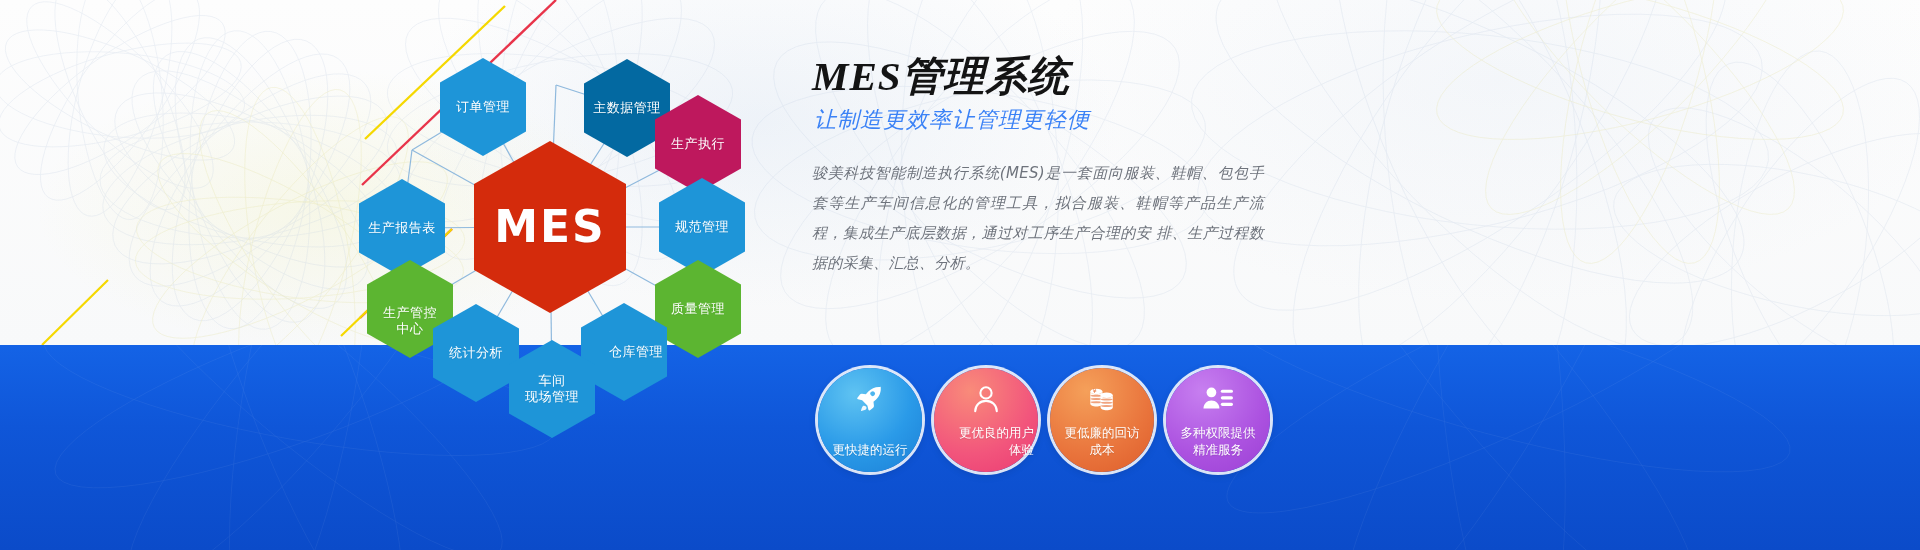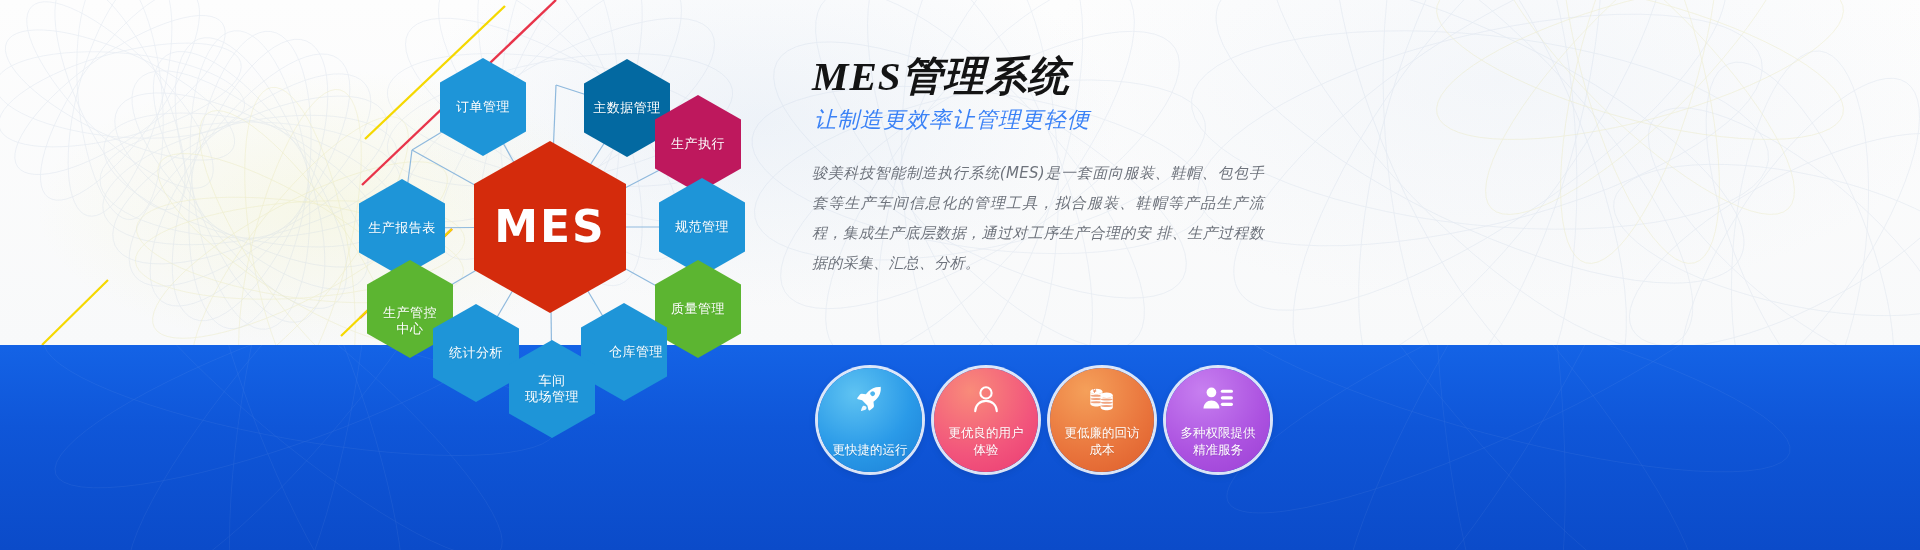--- a/index.html
+++ b/index.html
@@ -303,21 +303,21 @@
       <div class="cap" style="white-space:pre-line;">更快捷的运行</div>
     </div>
 
     <div class="badge b2">
       <div class="glyph">
         <svg width="30" height="30" viewBox="0 0 32 32" fill="none" stroke="#ffffff" stroke-width="2.2">
           <circle cx="16" cy="9.5" r="6"></circle>
           <path d="M4.5 29c0-6.4 5.1-11 11.5-11s11.5 4.6 11.5 11" stroke-linecap="round"></path>
         </svg>
       </div>
-      <div class="cap" style="white-space:pre-line;">更优良的用户
+      <div class="cap" style="white-space:pre-line;text-align:right;">更优良的用户
 体验</div>
     </div>
 
     <div class="badge b3">
       <div class="glyph">
         <svg width="30" height="30" viewBox="0 0 32 32" fill="#ffffff">
           <g>
             <ellipse cx="10" cy="8" rx="6.5" ry="3"></ellipse>
             <path d="M3.5 8v13c0 1.7 2.9 3 6.5 3s6.5-1.3 6.5-3V8c0 1.7-2.9 3-6.5 3S3.5 9.7 3.5 8z" opacity=".95"></path>
             <g fill="#e9743c" opacity=".65">

